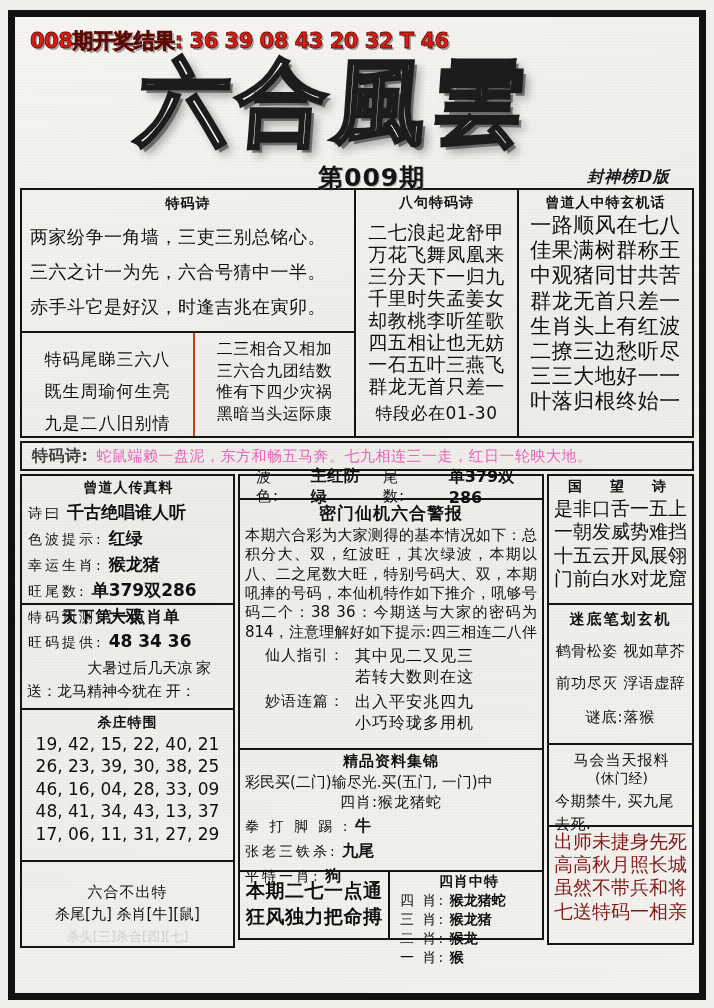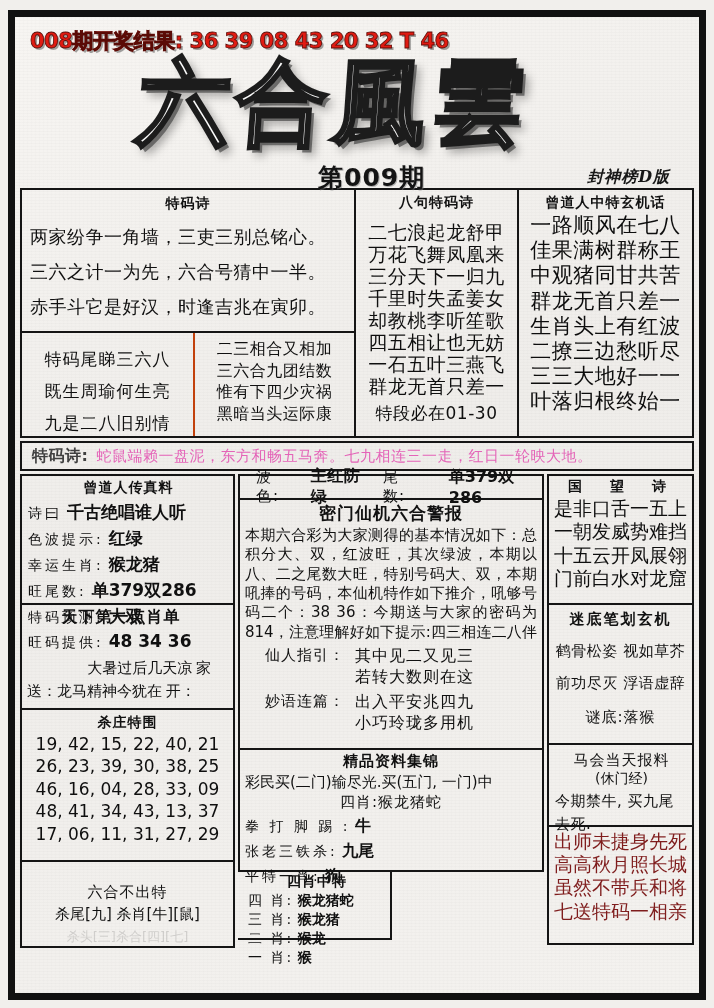--- a/index.html
+++ b/index.html
@@ -412,20 +412,24 @@
               <span class="k">张老三铁杀:</span>
               <span class="v">九尾</span>
             </div>
             <div class="kv">
               <span class="k">平特一肖:</span>
               <span class="v">狗</span>
             </div>
           </div>
 
           <div class="bottom-row">
+            <div class="bqyd-box" style="width:152px">
+              <div class="l">本期二七一点通</div>
+              <div class="l">狂风独力把命搏</div>
+            </div>
             <div class="sxzt-box" style="width:154px;border-left:none;height:68px;padding-top:1px">
               <div class="t">四肖中特</div>
               <div class="kv" style="margin-top:1px">
                 <span class="k">四 肖:</span>
                 <span class="v">猴龙猪蛇</span>
               </div>
               <div class="kv" style="margin-top:1px">
                 <span class="k">三 肖:</span>
                 <span class="v">猴龙猪</span>
               </div>

